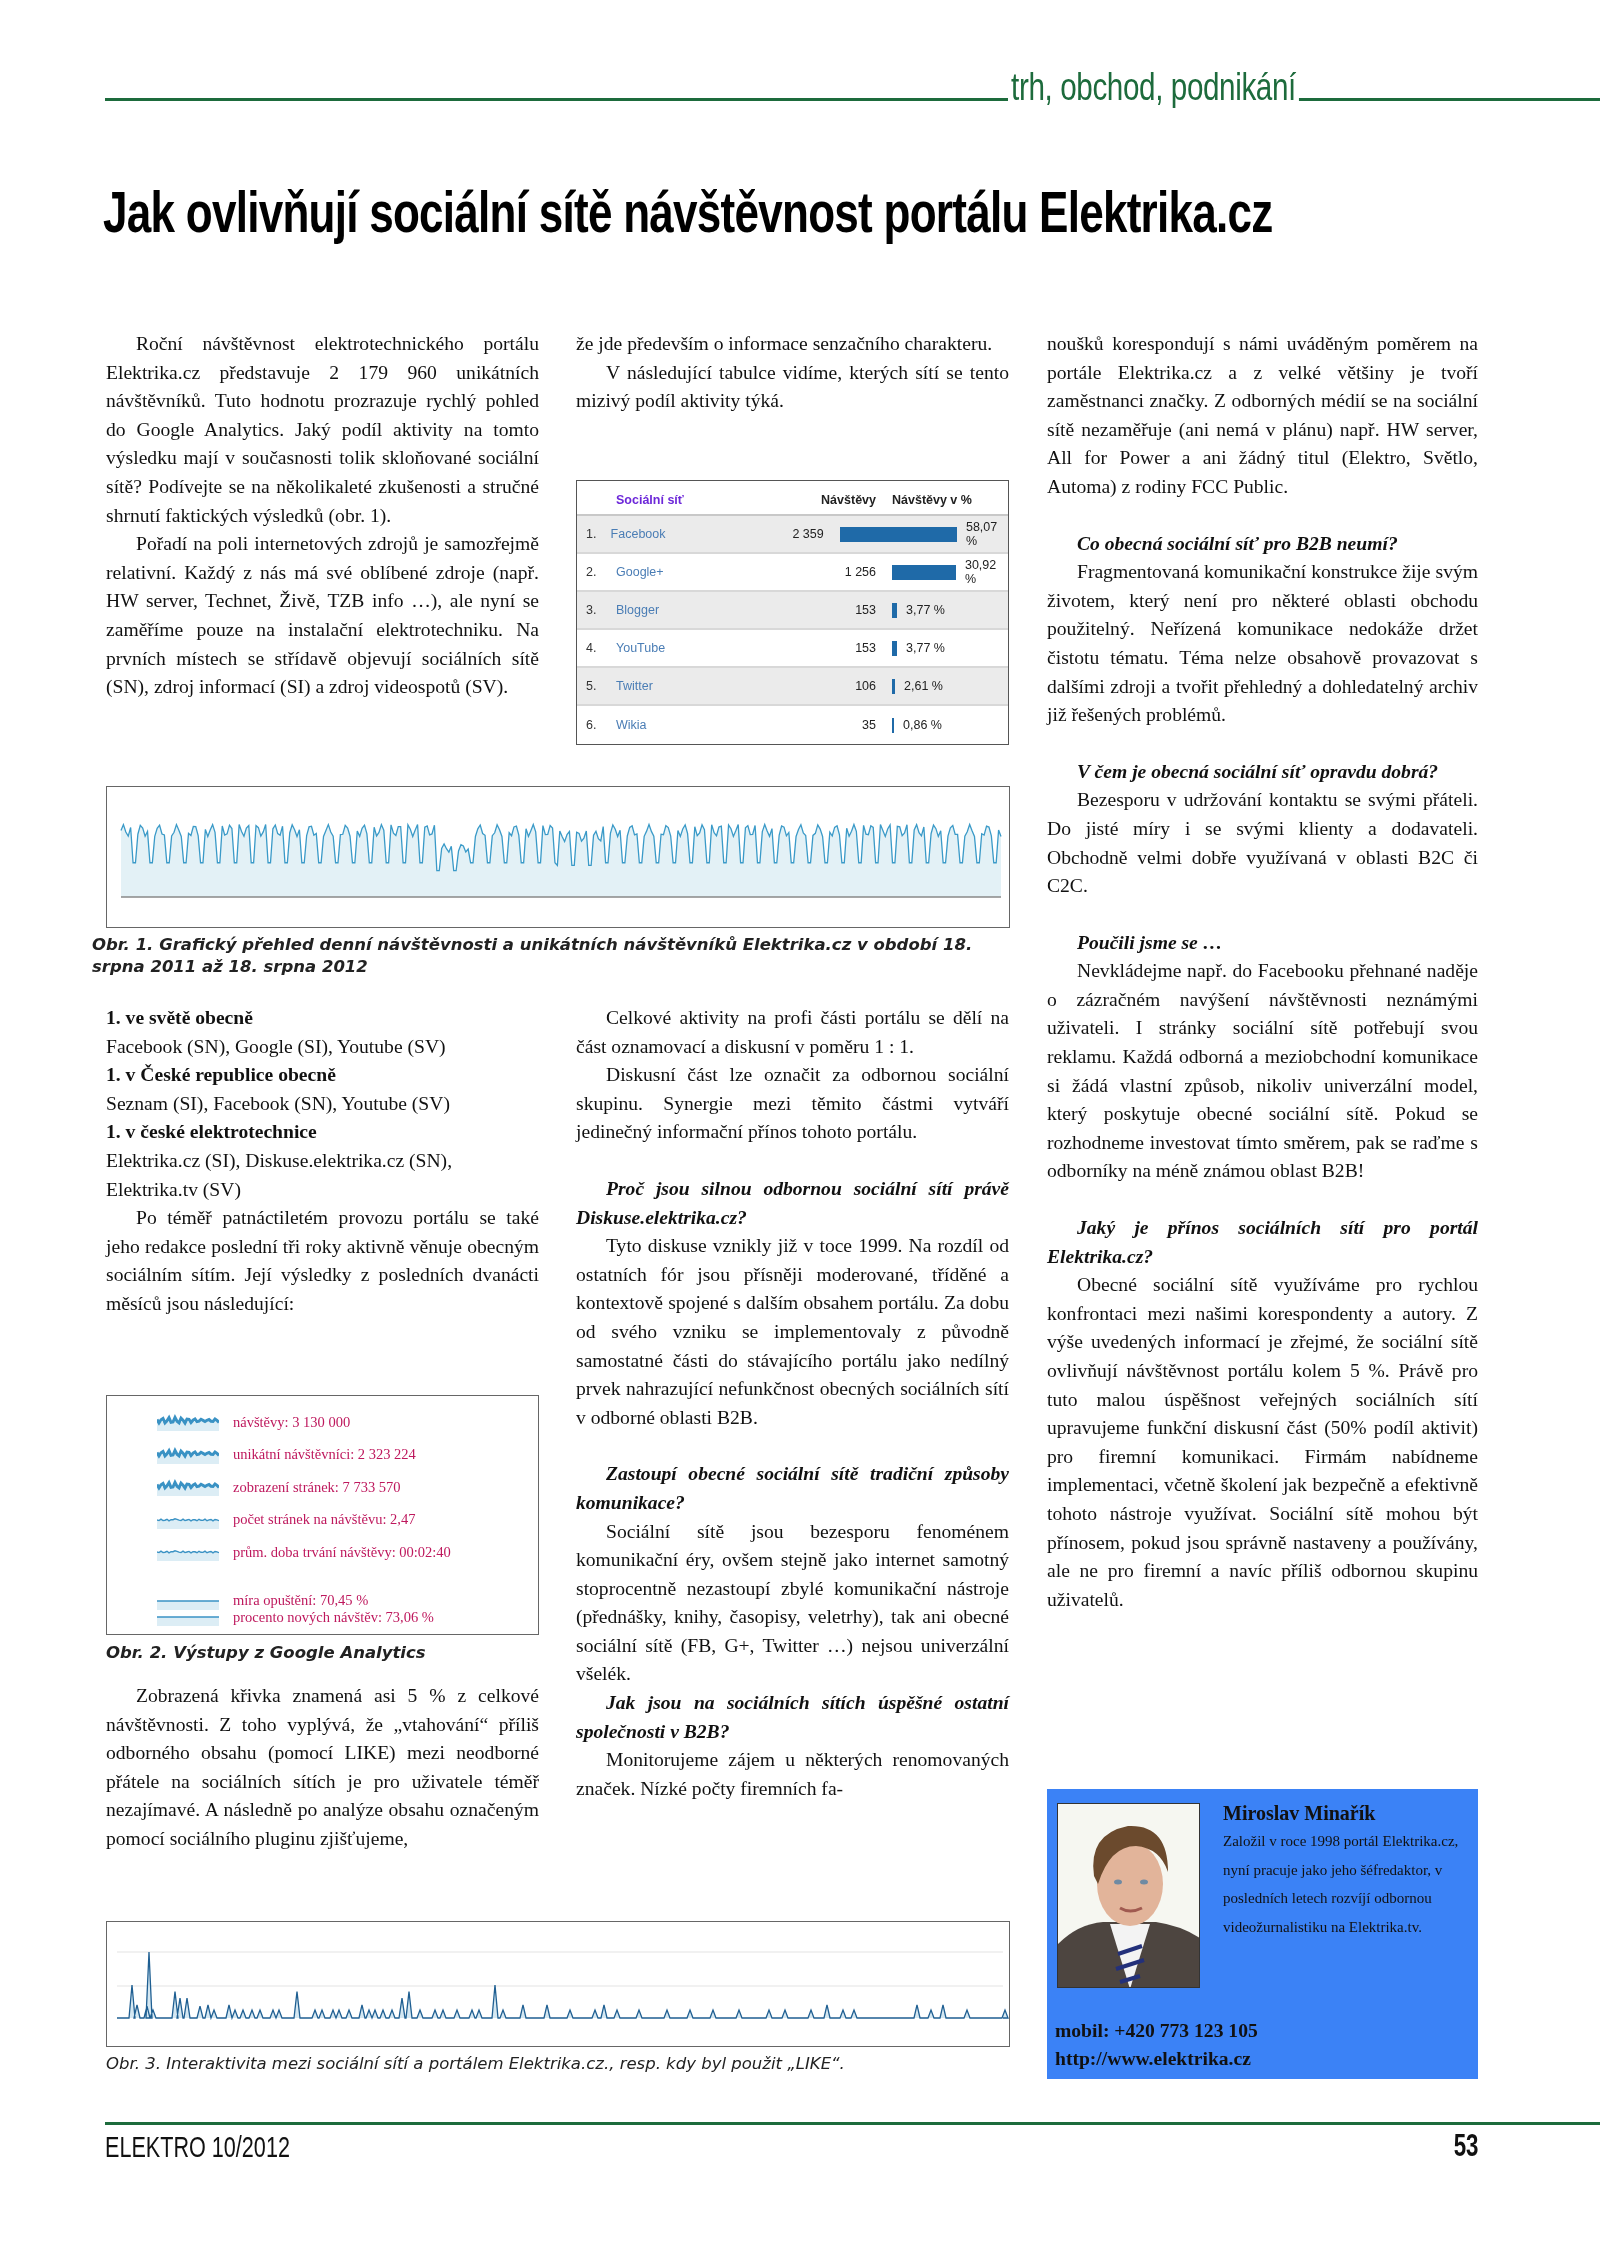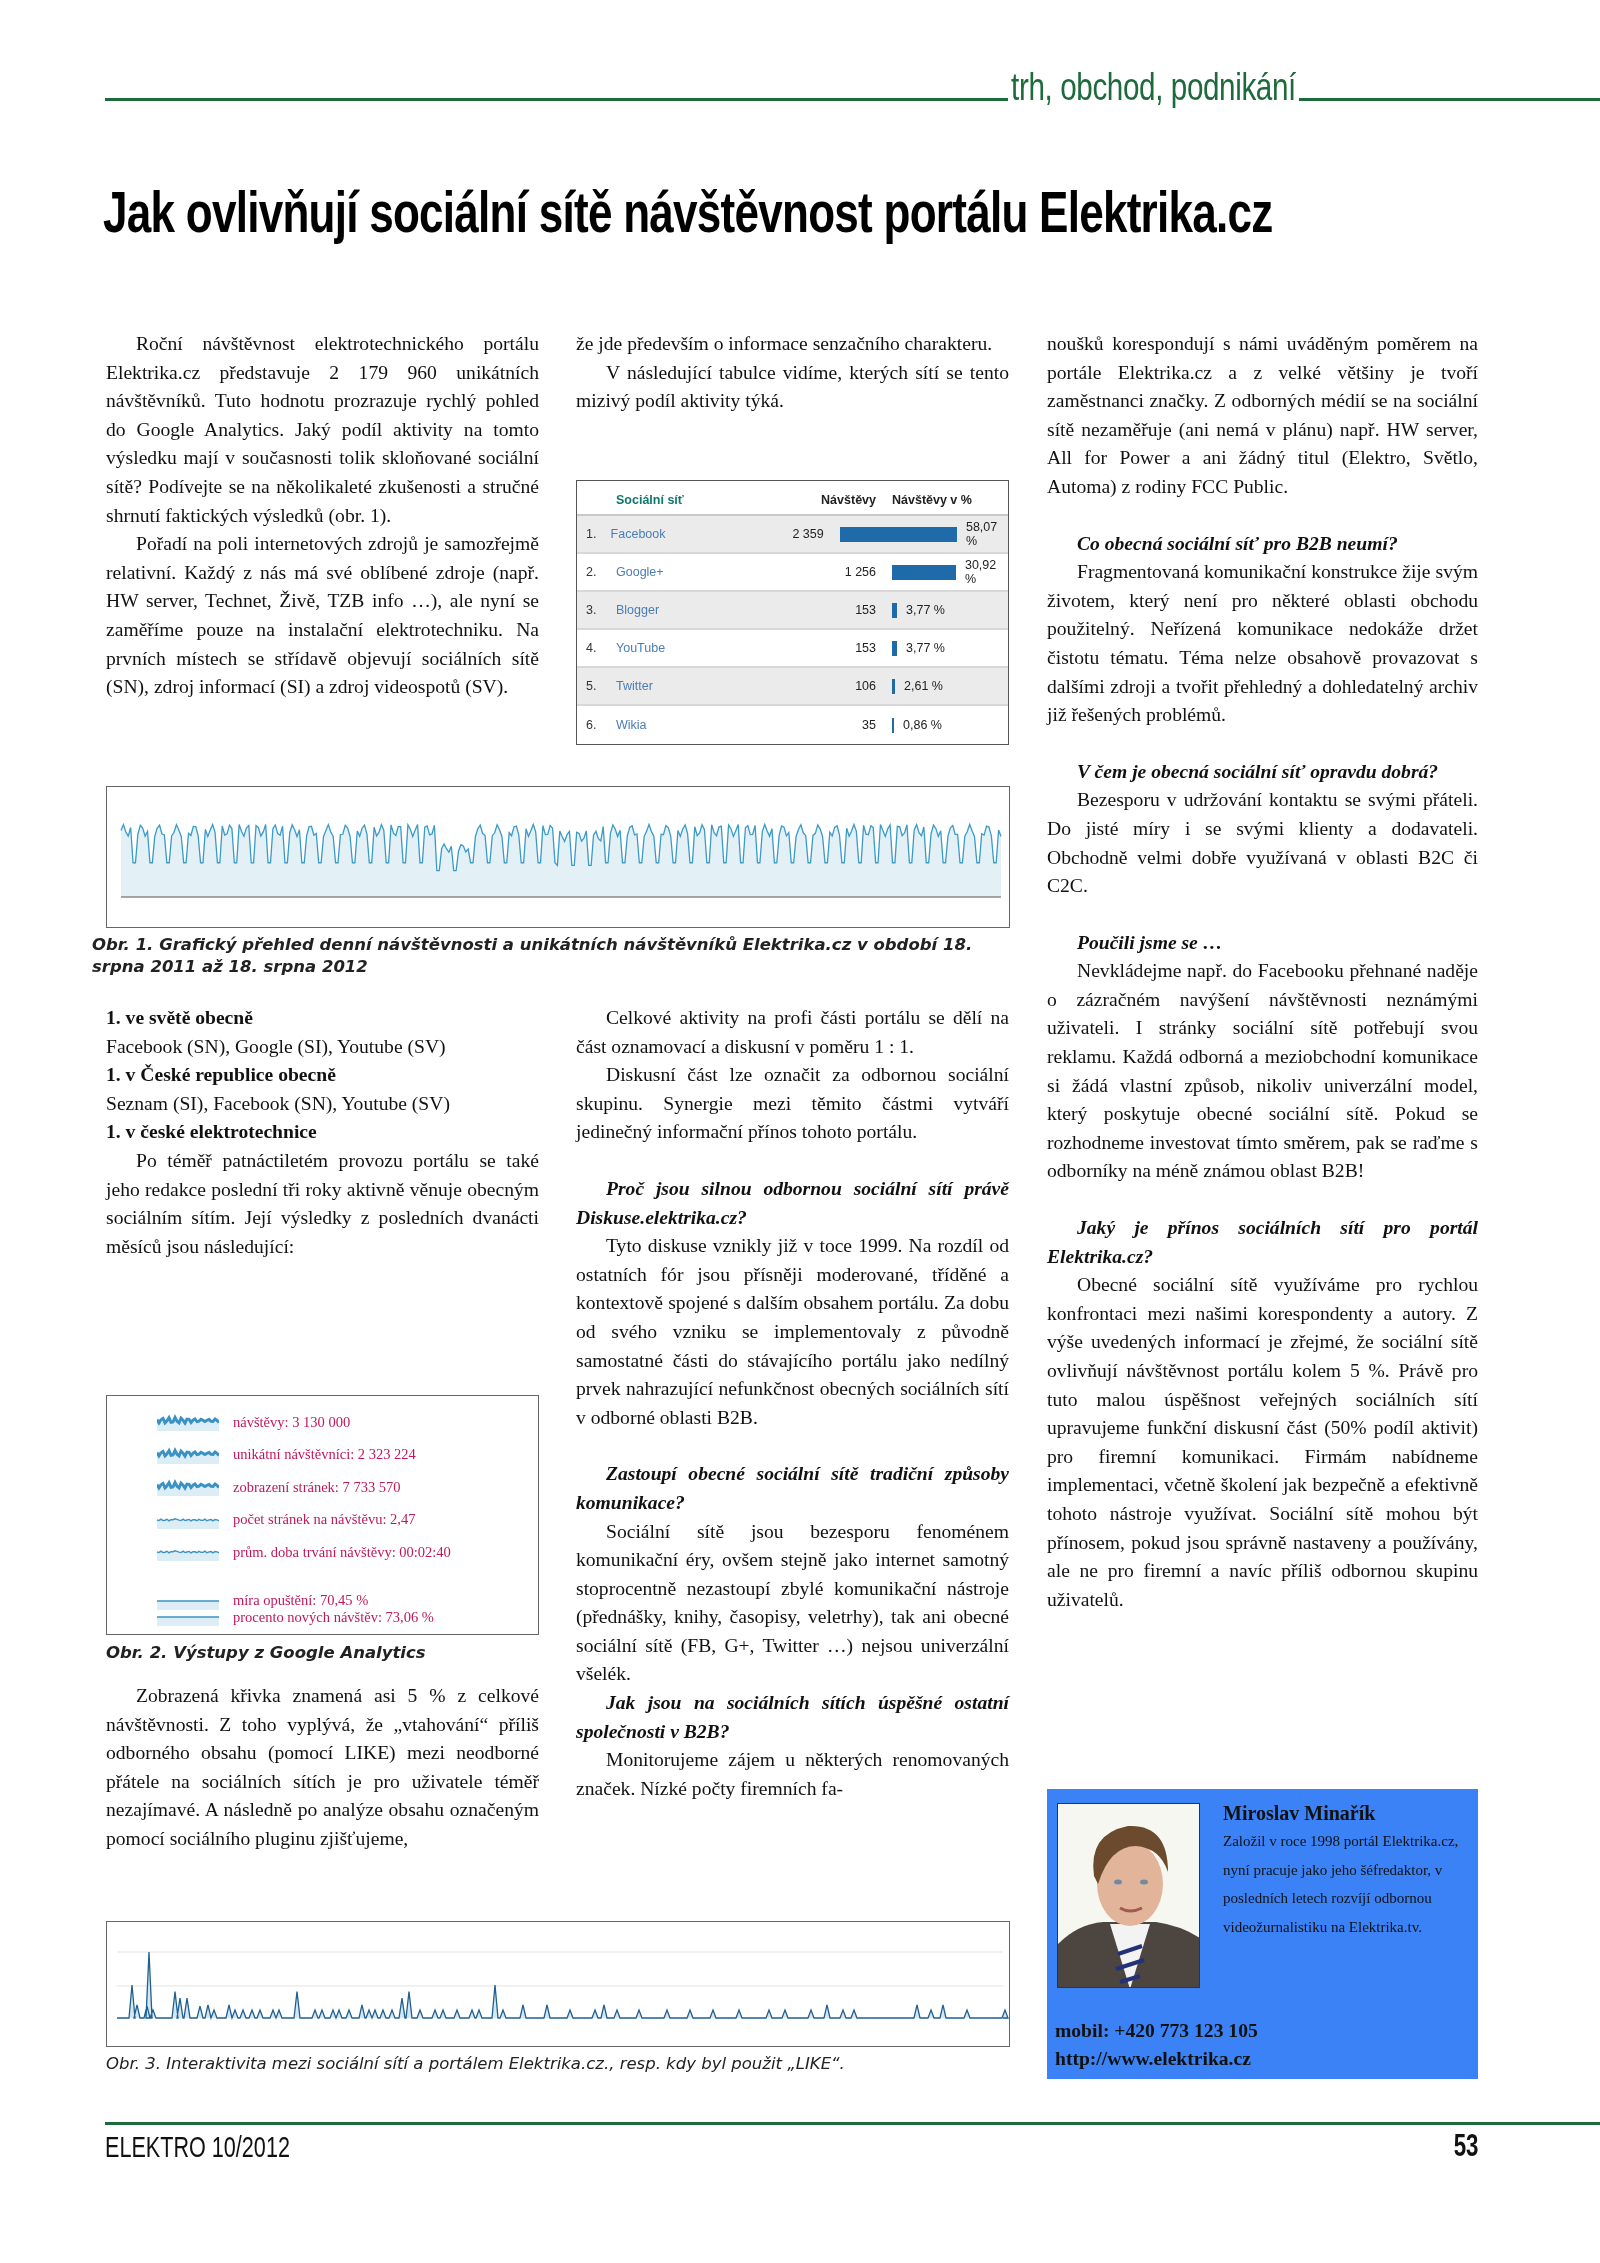--- a/index.html
+++ b/index.html
@@ -29,21 +29,21 @@
   .gtable .th { height: 35px; display: flex; align-items: flex-end; padding-bottom: 7px; font-weight: bold; color: #222;
     border-bottom: 2px solid #c8c8c8; }
   .gtable .row { height: 38px; display: flex; align-items: center; border-bottom: 2px solid #d8d8d8; }
   .gtable .row:last-child { border-bottom: none; }
   .gtable .row.odd { background: #ebebeb; }
   .gtable .c-rank { width: 39px; padding-left: 9px; color: #333; }
   .gtable .c-name { width: 200px; color: #4a7db5; }
   .gtable .c-visits { width: 60px; text-align: right; color: #222; }
   .gtable .c-pct { flex: 1; display: flex; align-items: center; padding-left: 16px; color: #222; }
   .gtable .bar { height: 15px; background: #1f6aa8; margin-right: 9px; display: inline-block; }
-  .gtable .th .c-name { color: #0f766e; }
+  .gtable .th .c-name { color: #6d28d9; }
 
   
   .fig1 { position: absolute; left: 106px; top: 786px; width: 904px; height: 142px; border: 1.5px solid #666; background:#fff; }
   .fig-cap { position: absolute; font-family: "DejaVu Sans", "Liberation Sans", sans-serif; font-style: italic;
     font-size: 16.5px; line-height: 22px; color: #222; }
 
   
   .fig2 { position: absolute; left: 106px; top: 1395px; width: 433px; height: 240px; border: 1.5px solid #666; }
   .fig2 .item { position: absolute; left: 50px; height: 26px; display: flex; align-items: center; }
   .fig2 .spark { width: 62px; height: 18px; margin-right: 14px; }
@@ -169,20 +169,21 @@
     </svg>
 </div>
 <div class="fig-cap" style="left:92px; top:934px; width:904px;font-weight:bold;">Obr. 1. Grafický přehled denní návštěvnosti a unikátních návštěvníků Elektrika.cz v období 18. srpna 2011 až 18. srpna 2012</div>
 
 <div class="col" style="left:106px; top:1004px; width:433px; text-align:left;">
   <p class="b">1. ve světě obecně</p>
   <p class="ni">Facebook (SN), Google (SI), Youtube (SV)</p>
   <p class="b">1. v České republice obecně</p>
   <p class="ni">Seznam (SI), Facebook (SN), Youtube (SV)</p>
   <p class="b">1. v české elektrotechnice</p>
+  <p class="ni">Elektrika.cz (SI), Diskuse.elektrika.cz (SN), Elektrika.tv (SV)</p>
   <p style="text-align:justify;">Po téměř patnáctiletém provozu portálu se také jeho redakce poslední tři roky aktivně věnuje obecným sociálním sítím. Její výsledky z posledních dvanácti měsíců jsou následující:</p>
 </div>
 
 <div class="fig2" id="fig2">
     <div class="item" style="top: 13px;">
       <svg class="spark" viewBox="0 0 62 18">
         <rect x="0" y="9" width="62" height="9" fill="#dcedf5"></rect>
         <path d="M0 6.5 L2 9.9 L4 6.8 L6 5.4 L8 9.9 L10 7.8 L12 4.7 L14 9.3 L16 9.0 L18 4.5 L20 8.3 L22 9.8 L24 5.1 L26 7.2 L28 10.0 L30 6.1 L32 6.3 L34 9.5 L36 7.2 L38 6.0 L40 8.6 L42 8.1 L44 6.4 L46 7.4 L48 8.5 L50 7.3 L52 6.5 L54 8.2 L56 8.4 L58 6.0 L60 7.4 L62 9.4" fill="none" stroke="#3a92c4" stroke-width="3"></path>
       </svg>
       <span class="lbl">návštěvy: 3 130 000</span>

